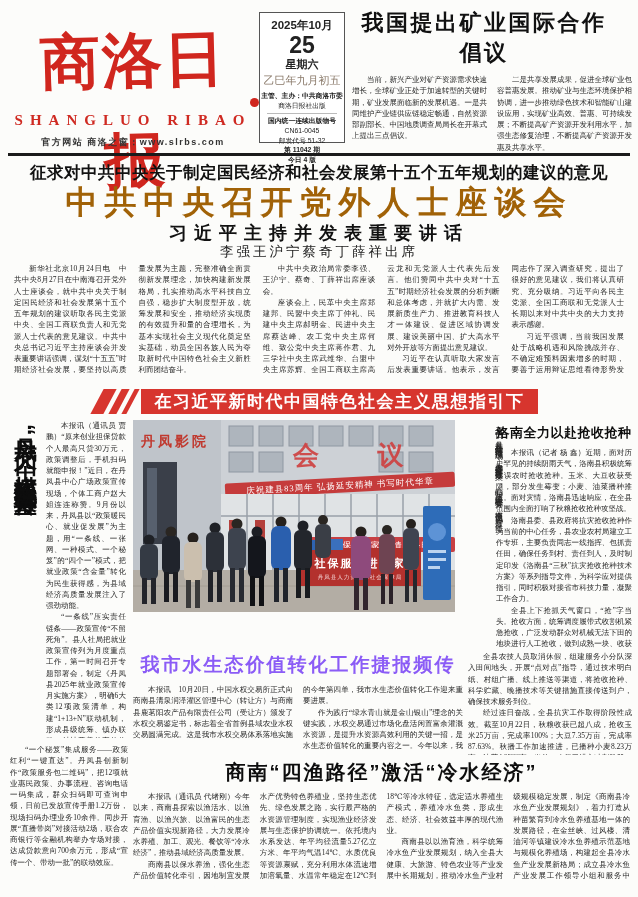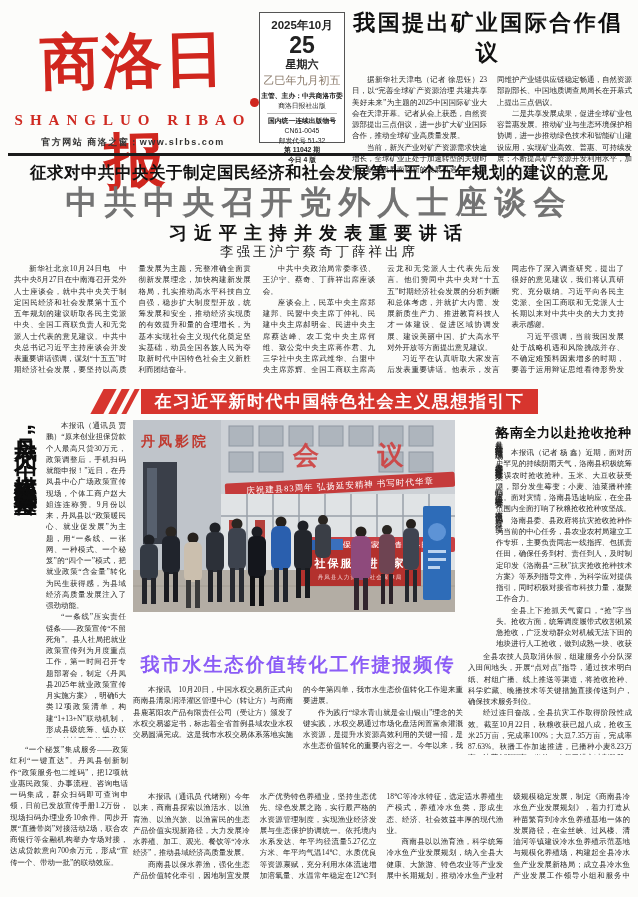--- a/index.html
+++ b/index.html
@@ -19,33 +19,33 @@
         text-align:center;font-family:"Liberation Sans",sans-serif;padding-top:5px;box-sizing:border-box;}
   .db-ym{font-size:11.5px;font-weight:bold;}
   .db-day{font-size:23px;font-weight:bold;line-height:1.05;}
   .db-week{font-size:11px;font-weight:bold;margin-bottom:1px;}
   .db-lunar{font-size:11px;color:#8a7a6a;margin-bottom:3px;font-family:"Liberation Serif",serif;}
   .db-s{font-size:6.8px;color:#222;line-height:1.45;}
   .db-s.b{font-weight:bold;}
   .db-div{width:70px;margin:2px auto;border-top:1px solid #bbb;}
   .top-article{left:352px;top:8px;width:280px;height:144px;}
   .top-headline{font-family:"Liberation Sans",sans-serif;font-weight:bold;font-size:22px;
-        letter-spacing:2.5px;text-align:center;color:#111;margin:0 8px 6px 0;}
+        letter-spacing:2.5px;text-align:center;color:#111;margin:0 16px 6px 0;}
   .header-rule{left:8px;top:153px;width:622px;height:3px;background:#1b1b1b;}
   
   .art-body{font-size:7.5px;line-height:1.5;text-align:justify;color:#262626;overflow:hidden;}
   .art-body p{margin:0;text-indent:2em;}
   .cols-2{column-count:2;column-gap:10px;}
   .cols-4{column-count:4;column-gap:10px;}
   .cols-5{column-count:5;column-gap:12px;}
   
   .kicker{left:8px;top:162px;width:622px;text-align:center;font-weight:bold;font-size:16.5px;
         letter-spacing:0.5px;color:#111;font-family:"Liberation Serif",serif;}
   .main-headline{left:8px;top:181px;width:622px;text-align:center;font-weight:bold;font-size:32px;
-        letter-spacing:7px;color:#737373;font-family:"Liberation Sans",sans-serif;}
+        letter-spacing:7px;color:#a16207;font-family:"Liberation Sans",sans-serif;}
   .sub1{left:8px;top:221px;width:622px;text-align:center;font-weight:bold;font-size:18px;
         letter-spacing:7px;color:#111;font-family:"Liberation Sans",sans-serif;}
   .sub2{left:8px;top:243px;width:622px;text-align:center;font-size:13.5px;letter-spacing:3px;
         color:#222;font-family:"Liberation Sans",sans-serif;}
   .main-body{left:14px;top:263px;width:610px;height:120px;}
   
   .banner-stripes{left:97px;top:389px;height:25px;display:flex;gap:5px;}
   .banner-stripes span{display:block;height:25px;background:#d7352e;transform:skewX(-28deg);}
   .banner-stripes span:nth-child(1){width:13px;}
   .banner-stripes span:nth-child(2){width:8px;}
@@ -100,21 +100,20 @@
     <div class="db-s b">国内统一连续出版物号</div>
     <div class="db-s">CN61-0045</div>
     <div class="db-s">邮发代号 51-32</div>
     <div class="db-s b">第 11042 期</div>
     <div class="db-s b">今日 4 版</div>
   </div>
 
   <div class="abs top-article">
     <h2 class="top-headline">我国提出矿业国际合作倡议</h2>
     <div class="art-body cols-2" style="height:104px;">
-        <p>据新华社天津电（记者 徐思钰）23日，以“完善全球矿产资源治理 共建共享美好未来”为主题的2025中国国际矿业大会在天津开幕。记者从会上获悉，自然资源部提出三点倡议，进一步扩大矿业国际合作，推动全球矿业高质量发展。</p>
         <p>当前，新兴产业对矿产资源需求快速增长，全球矿业正处于加速转型的关键时期，矿业发展面临新的发展机遇。一是共同维护产业链供应链稳定畅通，自然资源部副部长、中国地质调查局局长在开幕式上提出三点倡议。</p>
         <p>二是共享发展成果，促进全球矿业包容普惠发展。推动矿业与生态环境保护相协调，进一步推动绿色技术和智能矿山建设应用，实现矿业高效、普惠、可持续发展；不断提高矿产资源开发利用水平，加强生态修复治理，不断提高矿产资源开发惠及共享水平。</p>
       </div>
   </div>
 
   <div class="abs header-rule"></div>
 
   <div class="abs kicker">征求对中共中央关于制定国民经济和社会发展第十五个五年规划的建议的意见</div>
   <div class="abs main-headline">中共中央召开党外人士座谈会</div>
   <div class="abs sub1">习近平主持并发表重要讲话</div>
@@ -294,19 +293,20 @@
     </div>
 
   <div class="abs water">
     <h3 class="water-headline">我市水生态价值转化工作捷报频传</h3>
     <div class="water-body art-body cols-2">
         <p>本报讯　10月20日，中国水权交易所正式向商南县清泉润泽灌区管理中心（转让方）与商南县鹿茗阳农产品有限责任公司（受让方）颁发了水权交易鉴定书，标志着全省首例县域农业水权交易圆满完成。这是我市水权交易体系落地实施的今年第四单，我市水生态价值转化工作迎来重要进展。</p>
         <p>作为践行“绿水青山就是金山银山”理念的关键实践，水权交易通过市场化盘活闲置富余灌溉水资源，是提升水资源高效利用的关键一招，是水生态价值转化的重要内容之一。今年以来，我市水利系统紧扣中央和省水生态价值转化政策要求，依托省级试点政策奖励，将水生态价值转化作为核心工作，创新拓展水土保持生态产品、水生态涵养产品、幸福河湖建设、中水利用转化、水权交易、水源涵养林生态补偿等10类转化场景，通过新老水利工程建设与水生态价值转化深度融合，成功打通水资源从“静态管理”到“动态赋值”的关键通道，为全市生态产品价值实现机制的建立提供了可复制、可推广的实践样本。</p>
       </div>
   </div>
 
+  <div class="abs shangnan-headline">商南“四渔路径”激活“冷水经济”</div>
   <div class="abs shangnan-body art-body cols-4">
       <p>本报讯（通讯员 代绪刚）今年以来，商南县探索以渔活水、以渔育渔、以渔兴旅、以渔富民的生态产品价值实现新路径，大力发展冷水养殖、加工、观光、餐饮等“冷水经济”，推动县域经济高质量发展。</p>
       <p>商南县以保水养渔，强化生态产品价值转化牵引，因地制宜发展水产优势特色养殖业，坚持生态优先、绿色发展之路，实行最严格的水资源管理制度，实现渔业经济发展与生态保护协调统一。依托境内水系发达、年平均径流量5.27亿立方米、年平均气温14℃、水质优良等资源禀赋，充分利用水体流速增加溶氧量、水温常年稳定在12℃到18℃等冷水特征，选定适水养殖生产模式，养殖冷水鱼类，形成生态、经济、社会效益丰厚的现代渔业。</p>
       <p>商南县以以渔育渔，科学统筹冷水鱼产业发展规划，纳入全县大健康、大旅游、特色农业等产业发展中长期规划，推动冷水鱼产业村级规模稳定发展，制定《商南县冷水鱼产业发展规划》，着力打造从种苗繁育到冷水鱼养殖基地一体的发展路径，在金丝峡、过风楼、清油河等镇建设冷水鱼养殖示范基地与规模化养殖场，构建起全县冷水鱼产业发展新格局；成立县冷水鱼产业发展工作领导小组和服务中心，积极争取渔业扶持资金落实到位，探索建立资金扶持长效制度，落实冷水鱼产业建设用地等多元保障措施，助推冷水鱼产业蓬勃发展。</p>
     </div>
 
 </div>
 
 </body></html>

